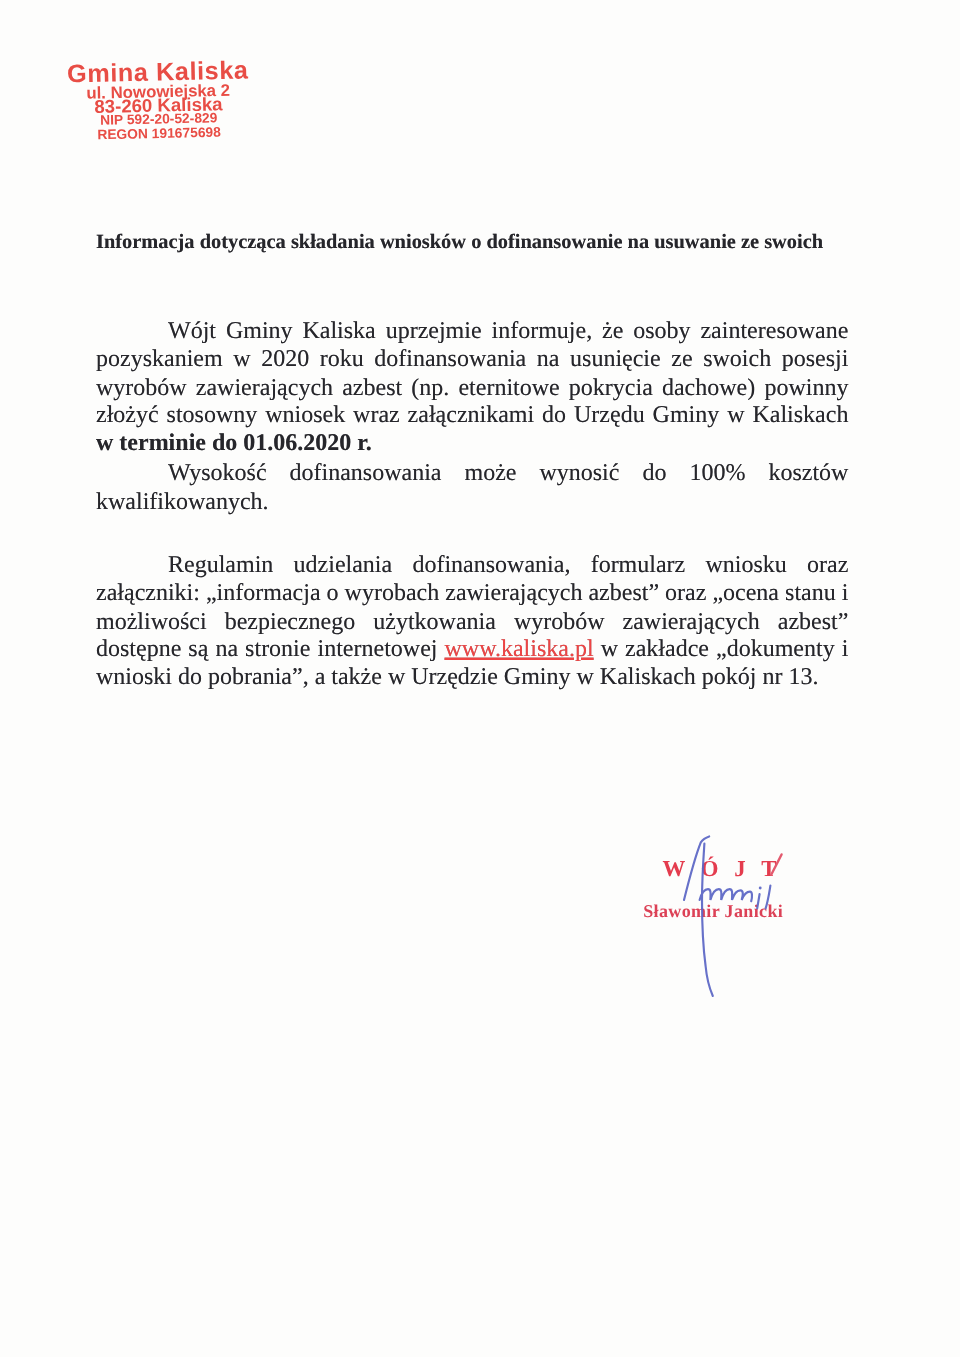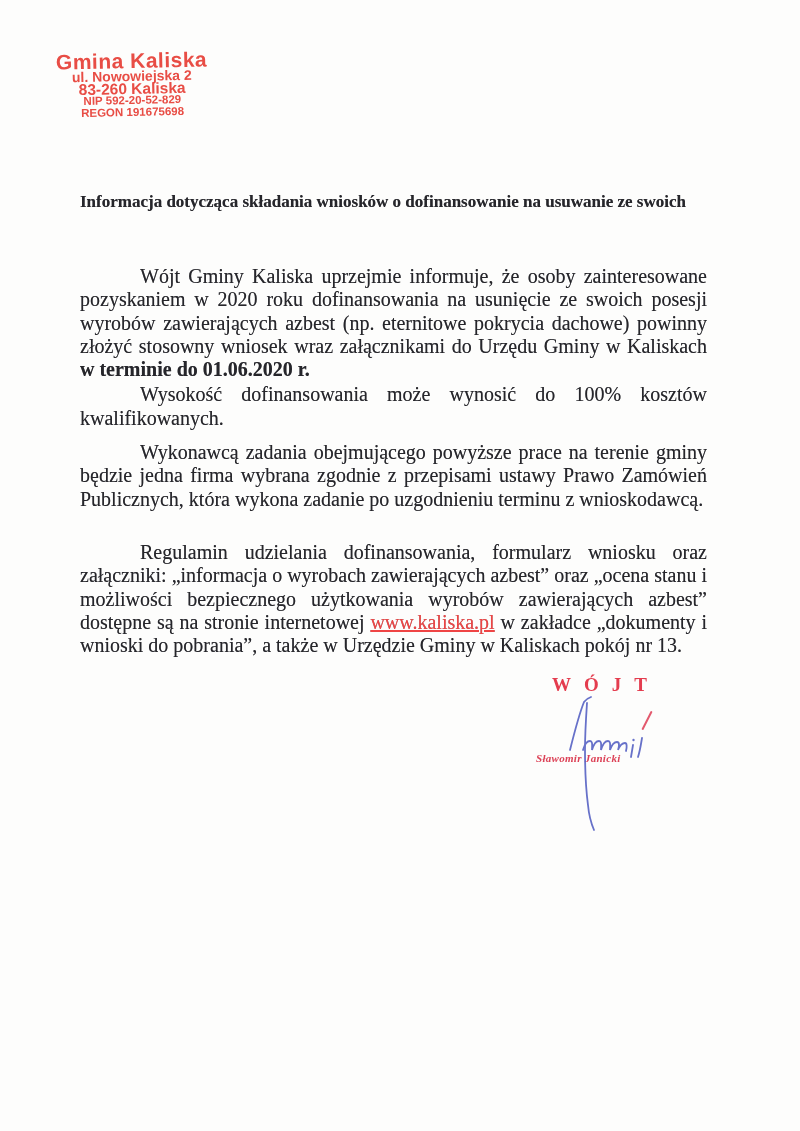--- a/index.html
+++ b/index.html
@@ -38,27 +38,27 @@
   .body-text p { margin:0; text-indent:60px; }
   .p2 { margin-top:1px  !important; }
   .p3 { margin-top:2px  !important; }
   .p4 { margin-top:11px !important; }
   .p5 { margin-top:30px !important; }
   .bold { font-weight:700; }
   .doc-link { color:#ef4444; text-decoration:underline; cursor:pointer; }
 
   
   .sig-title {
-    position:absolute; left:552px; top:674px;
+    position:absolute; left:552px; top:714px;
     font-size:19px; font-weight:700; letter-spacing:13px;
     color:#e43c4e;
   }
   .sig-name {
     position:absolute; left:536px; top:752px;
-    font-size:11px; font-style:italic; font-weight:600;
+    font-size:15px; font-weight:600;
     letter-spacing:.3px; color:#dc4156;
   }
   .stray-slash {
     position:absolute; left:646px; top:710px; width:2px; height:21px;
     background:#e35a6e; transform:rotate(27deg); border-radius:1px;
   }
   .ink-svg { position:absolute; left:545px; top:690px; }
 </style>
 </head>
 <body>
@@ -73,21 +73,20 @@
     <div class="stamp-l5">REGON 191675698</div>
   </div>
 
   <div class="doc-title">
     <div>Informacja dotycząca składania wniosków o dofinansowanie na usuwanie ze swoich</div>
   </div>
 
   <div class="body-text">
     <p><span>Wójt Gminy Kaliska uprzejmie informuje, że osoby zainteresowane pozyskaniem w 2020 roku dofinansowania na usunięcie ze swoich posesji wyrobów zawierających azbest (np. eternitowe pokrycia dachowe) powinny złożyć stosowny wniosek wraz załącznikami do Urzędu Gminy w Kaliskach </span><span class="bold">w terminie do 01.06.2020 r.</span></p>
     <p class="p3">Wysokość dofinansowania może wynosić do 100% kosztów kwalifikowanych.</p>
-    <p class="p4">Wykonawcą zadania obejmującego powyższe prace na terenie gminy będzie jedna firma wybrana zgodnie z przepisami ustawy Prawo Zamówień Publicznych, która wykona zadanie po uzgodnieniu terminu z wnioskodawcą.</p>
     <p class="p5"><span>Regulamin udzielania dofinansowania, formularz wniosku oraz załączniki: „informacja o wyrobach zawierających azbest” oraz „ocena stanu i możliwości bezpiecznego użytkowania wyrobów zawierających azbest” dostępne są na stronie internetowej </span><span class="doc-link">www.kaliska.pl</span><span> w zakładce „dokumenty i wnioski do pobrania”, a także w Urzędzie Gminy w Kaliskach pokój nr 13.</span></p>
   </div>
 
   <div class="sig-title">WÓJT</div>
   <div class="sig-name">Sławomir Janicki</div>
   <div class="stray-slash"></div>
 
   <svg class="ink-svg" width="120" height="150" viewBox="0 0 120 150" aria-hidden="true">
     <g fill="none" stroke="#5b66c5" stroke-width="1.8" stroke-linecap="round" opacity="0.92">
       <path d="M46 7 C43 8 41 9 39 12 C35 22 29 44 25 60"></path>

